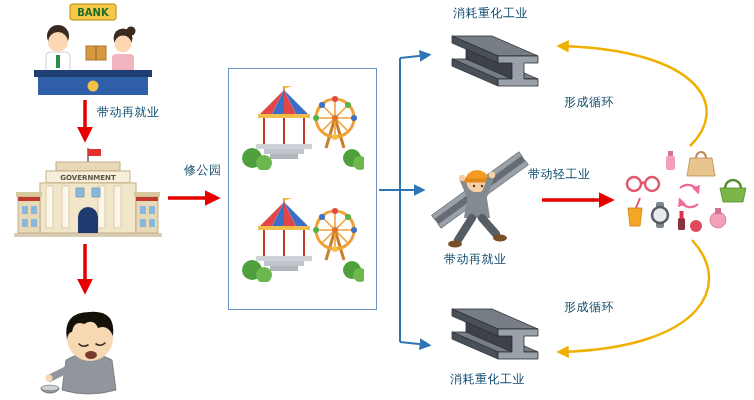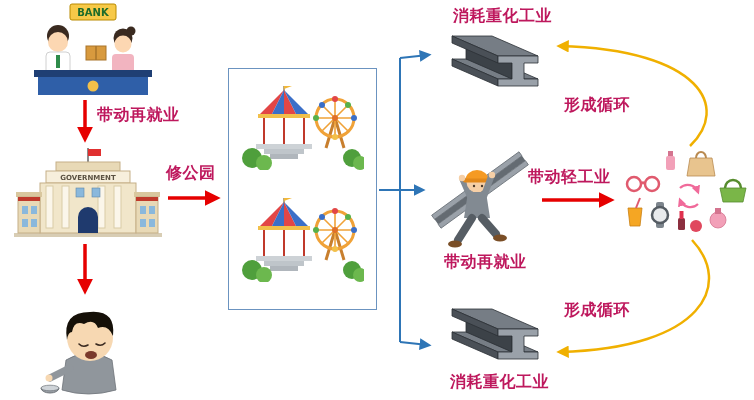--- a/index.html
+++ b/index.html
@@ -1,19 +1,19 @@
 <!DOCTYPE html>
 <html><head>
 <meta charset="utf-8">
 <style>
   html,body{margin:0;padding:0;background:#ffffff;}
   #stage{position:relative;width:754px;height:400px;background:#ffffff;overflow:hidden;
          font-family:"DejaVu Sans","Liberation Sans",sans-serif;}
   .illus{position:absolute;}
-  .label{position:absolute;color:#be185d;font-weight:bold;font-size:16px;
+  .label{position:absolute;color:#0c4a6e;font-weight:normal;font-size:12px;
          white-space:nowrap;line-height:1.15;letter-spacing:0.5px;}
   #park-box{position:absolute;left:228px;top:68px;width:149px;height:242px;
             border:1.5px solid #6b93c0;background:#ffffff;box-sizing:border-box;}
   #overlay{position:absolute;left:0;top:0;pointer-events:none;}
 </style>
 </head>
 <body>
 
 <div id="stage">
 
@@ -261,21 +261,21 @@
     <line x1="542" y1="200" x2="610" y2="200" stroke="#e60000" stroke-width="3.5" marker-end="url(#ar)"></line>
     <path d="M400,58 V342" stroke="#2e75b6" stroke-width="2" fill="none"></path>
     <line x1="379" y1="190" x2="422" y2="190" stroke="#2e75b6" stroke-width="2" marker-end="url(#ab)"></line>
     <line x1="400" y1="58" x2="428" y2="55" stroke="#2e75b6" stroke-width="2" marker-end="url(#ab)"></line>
     <line x1="400" y1="342" x2="428" y2="345" stroke="#2e75b6" stroke-width="2" marker-end="url(#ab)"></line>
     <path d="M690,146 C 730,108 702,50 560,46" stroke="#f0b000" stroke-width="2.5" fill="none" marker-end="url(#ay)"></path>
     <path d="M692,240 C 733,284 704,348 560,352" stroke="#f0b000" stroke-width="2.5" fill="none" marker-end="url(#ay)"></path>
   </svg>
 
   <div class="label" style="left:97px;top:106px">带动再就业</div>
-  <div class="label" style="left:166px;top:164px">修公园</div>
+  <div class="label" style="left:184px;top:164px">修公园</div>
   <div class="label" style="left:453px;top:7px">消耗重化工业</div>
   <div class="label" style="left:564px;top:96px">形成循环</div>
   <div class="label" style="left:444px;top:253px">带动再就业</div>
   <div class="label" style="left:528px;top:168px">带动轻工业</div>
   <div class="label" style="left:564px;top:301px">形成循环</div>
   <div class="label" style="left:450px;top:373px">消耗重化工业</div>
 
 </div>
 
 </body></html>

